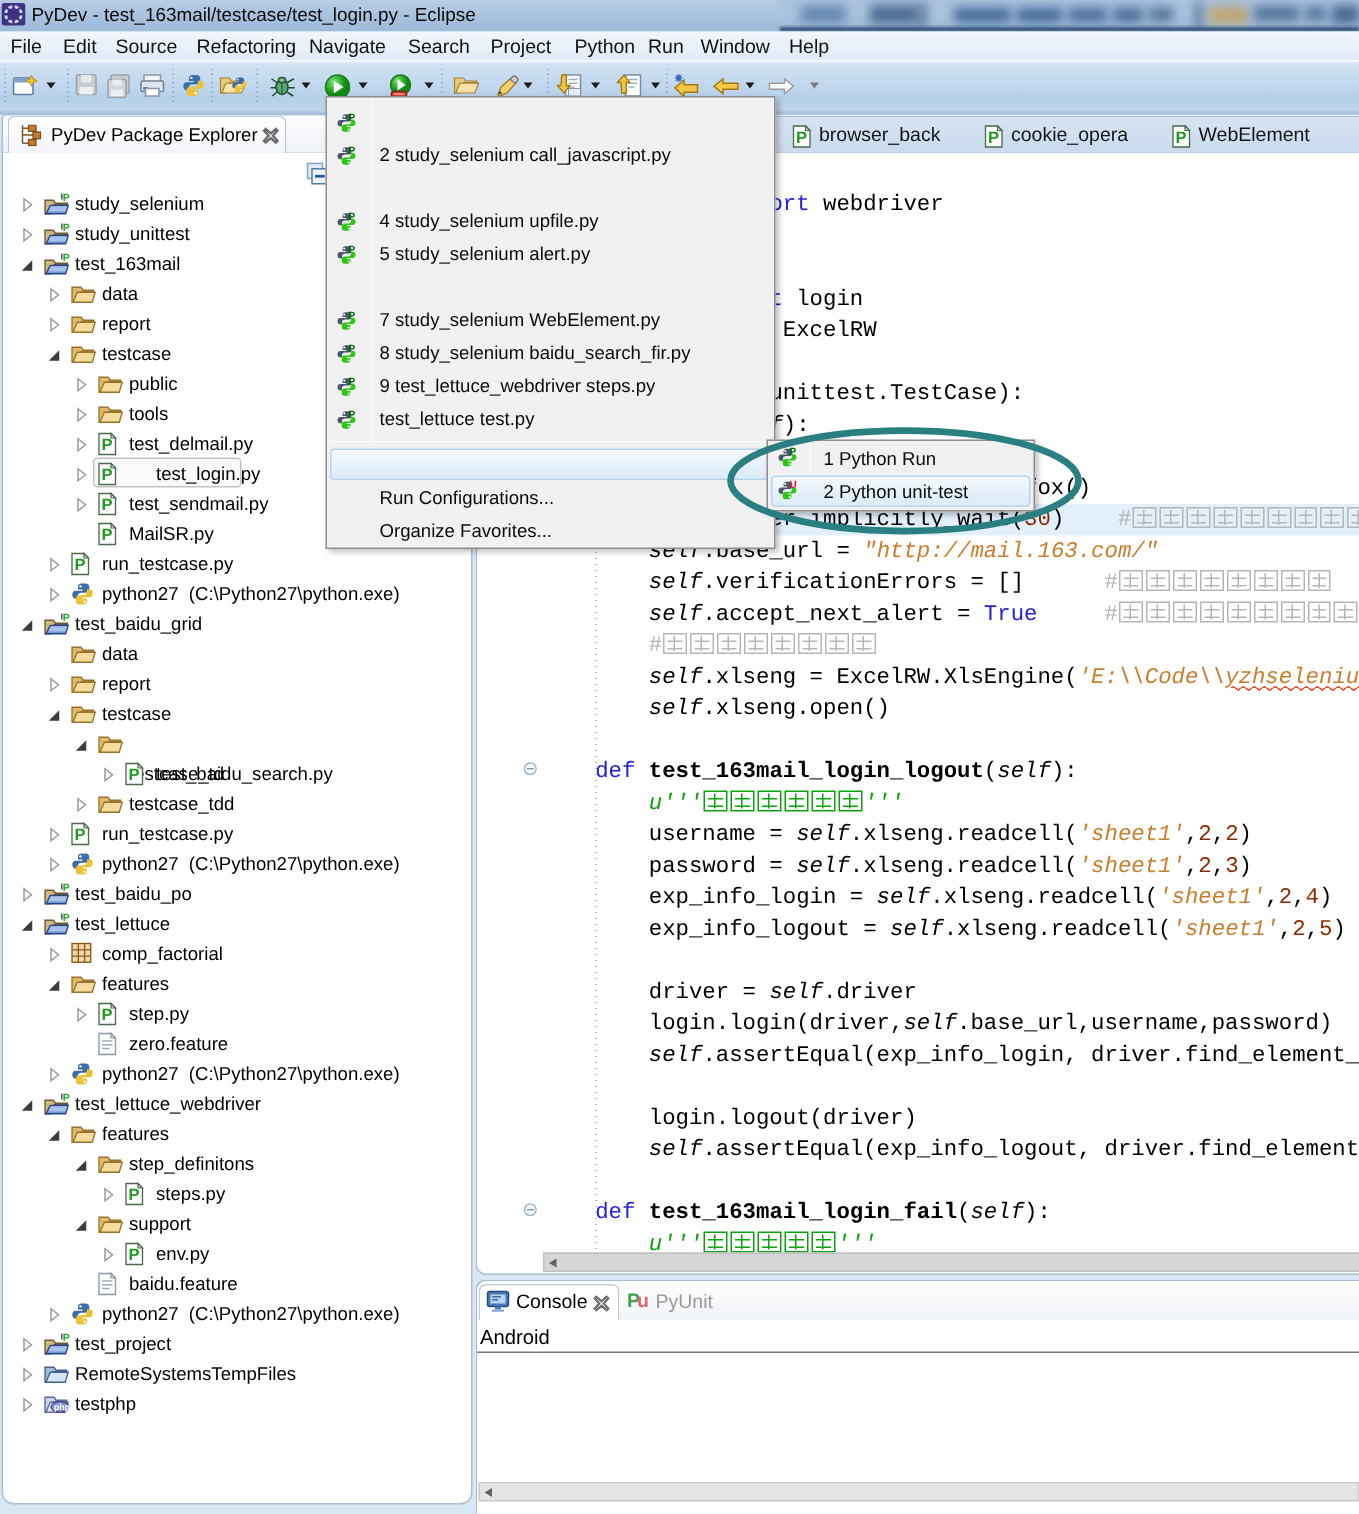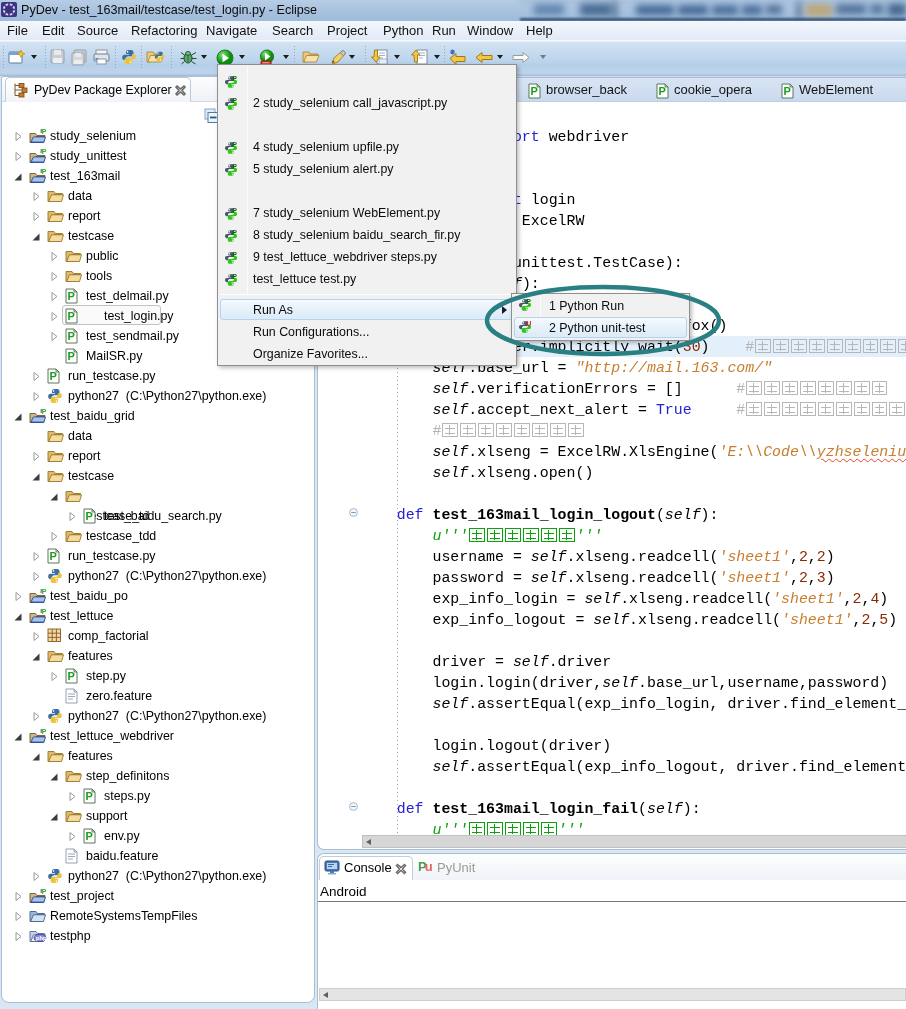--- a/index.html
+++ b/index.html
@@ -955,21 +955,20 @@
           <text x="9.2" y="6.5" font-size="7" font-weight="bold" fill="#0a6a0a" font-family="Liberation Sans">P</text>
         </svg></span><span class="lbl">9 test_lettuce_webdriver steps.py</span></div>
 <div class="mi" style="top:203px"><span class="mico"><svg width="16" height="16" viewBox="0 0 16 16">
 <path d="M7.6 2.2 C5.8 2.2 5.4 3 5.4 4 V5.4 h2.4 v0.6 H3.9 C2.7 6 2 6.8 2 8.1 c0 1.3 0.7 2.1 1.9 2.1 H5 V8.7 C5 7.6 5.9 7 7 7 h2.6 c0.9 0 1.6-0.7 1.6-1.6 V4 c0-1-0.7-1.8-1.9-1.8z" fill="#47586c"></path>
 <circle cx="6.5" cy="3.7" r="0.7" fill="#fff"></circle>
 <path d="M8.4 13.8 c1.8 0 2.2-0.8 2.2-1.8 V10.6 H8.2 v-0.6 h3.9 c1.2 0 1.9-0.8 1.9-2.1 0-1.3-0.7-2.1-1.9-2.1 H11 v1.5 c0 1.1-0.9 1.7-2 1.7 H6.4 c-0.9 0-1.6 0.7-1.6 1.6 v1.4 c0 1 0.7 1.8 1.9 1.8z" fill="#2fc615"></path>
 <circle cx="9.5" cy="12.3" r="0.7" fill="#dff"></circle>
           <text x="9.2" y="6.5" font-size="7" font-weight="bold" fill="#0a6a0a" font-family="Liberation Sans">P</text>
         </svg></span><span class="lbl">test_lettuce test.py</span></div>
 <div id="runas"></div>
-<div class="mi" style="top:234px"><span class="lbl">Run As</span><span class="sarr"></span></div>
 <div class="mi" style="top:256px"><span class="lbl">Run Configurations...</span></div>
 <div class="mi" style="top:278px"><span class="lbl">Organize Favorites...</span></div>
 </div>
 <div id="submenu" class="ab">
 <div id="subgut"></div>
 <div id="smhl"></div>
 <div class="smi" style="top:1px">
       <span class="mico" style="top:2px">
         <svg width="16" height="16" viewBox="0 0 16 16">
 <path d="M7.6 2.2 C5.8 2.2 5.4 3 5.4 4 V5.4 h2.4 v0.6 H3.9 C2.7 6 2 6.8 2 8.1 c0 1.3 0.7 2.1 1.9 2.1 H5 V8.7 C5 7.6 5.9 7 7 7 h2.6 c0.9 0 1.6-0.7 1.6-1.6 V4 c0-1-0.7-1.8-1.9-1.8z" fill="#47586c"></path>

